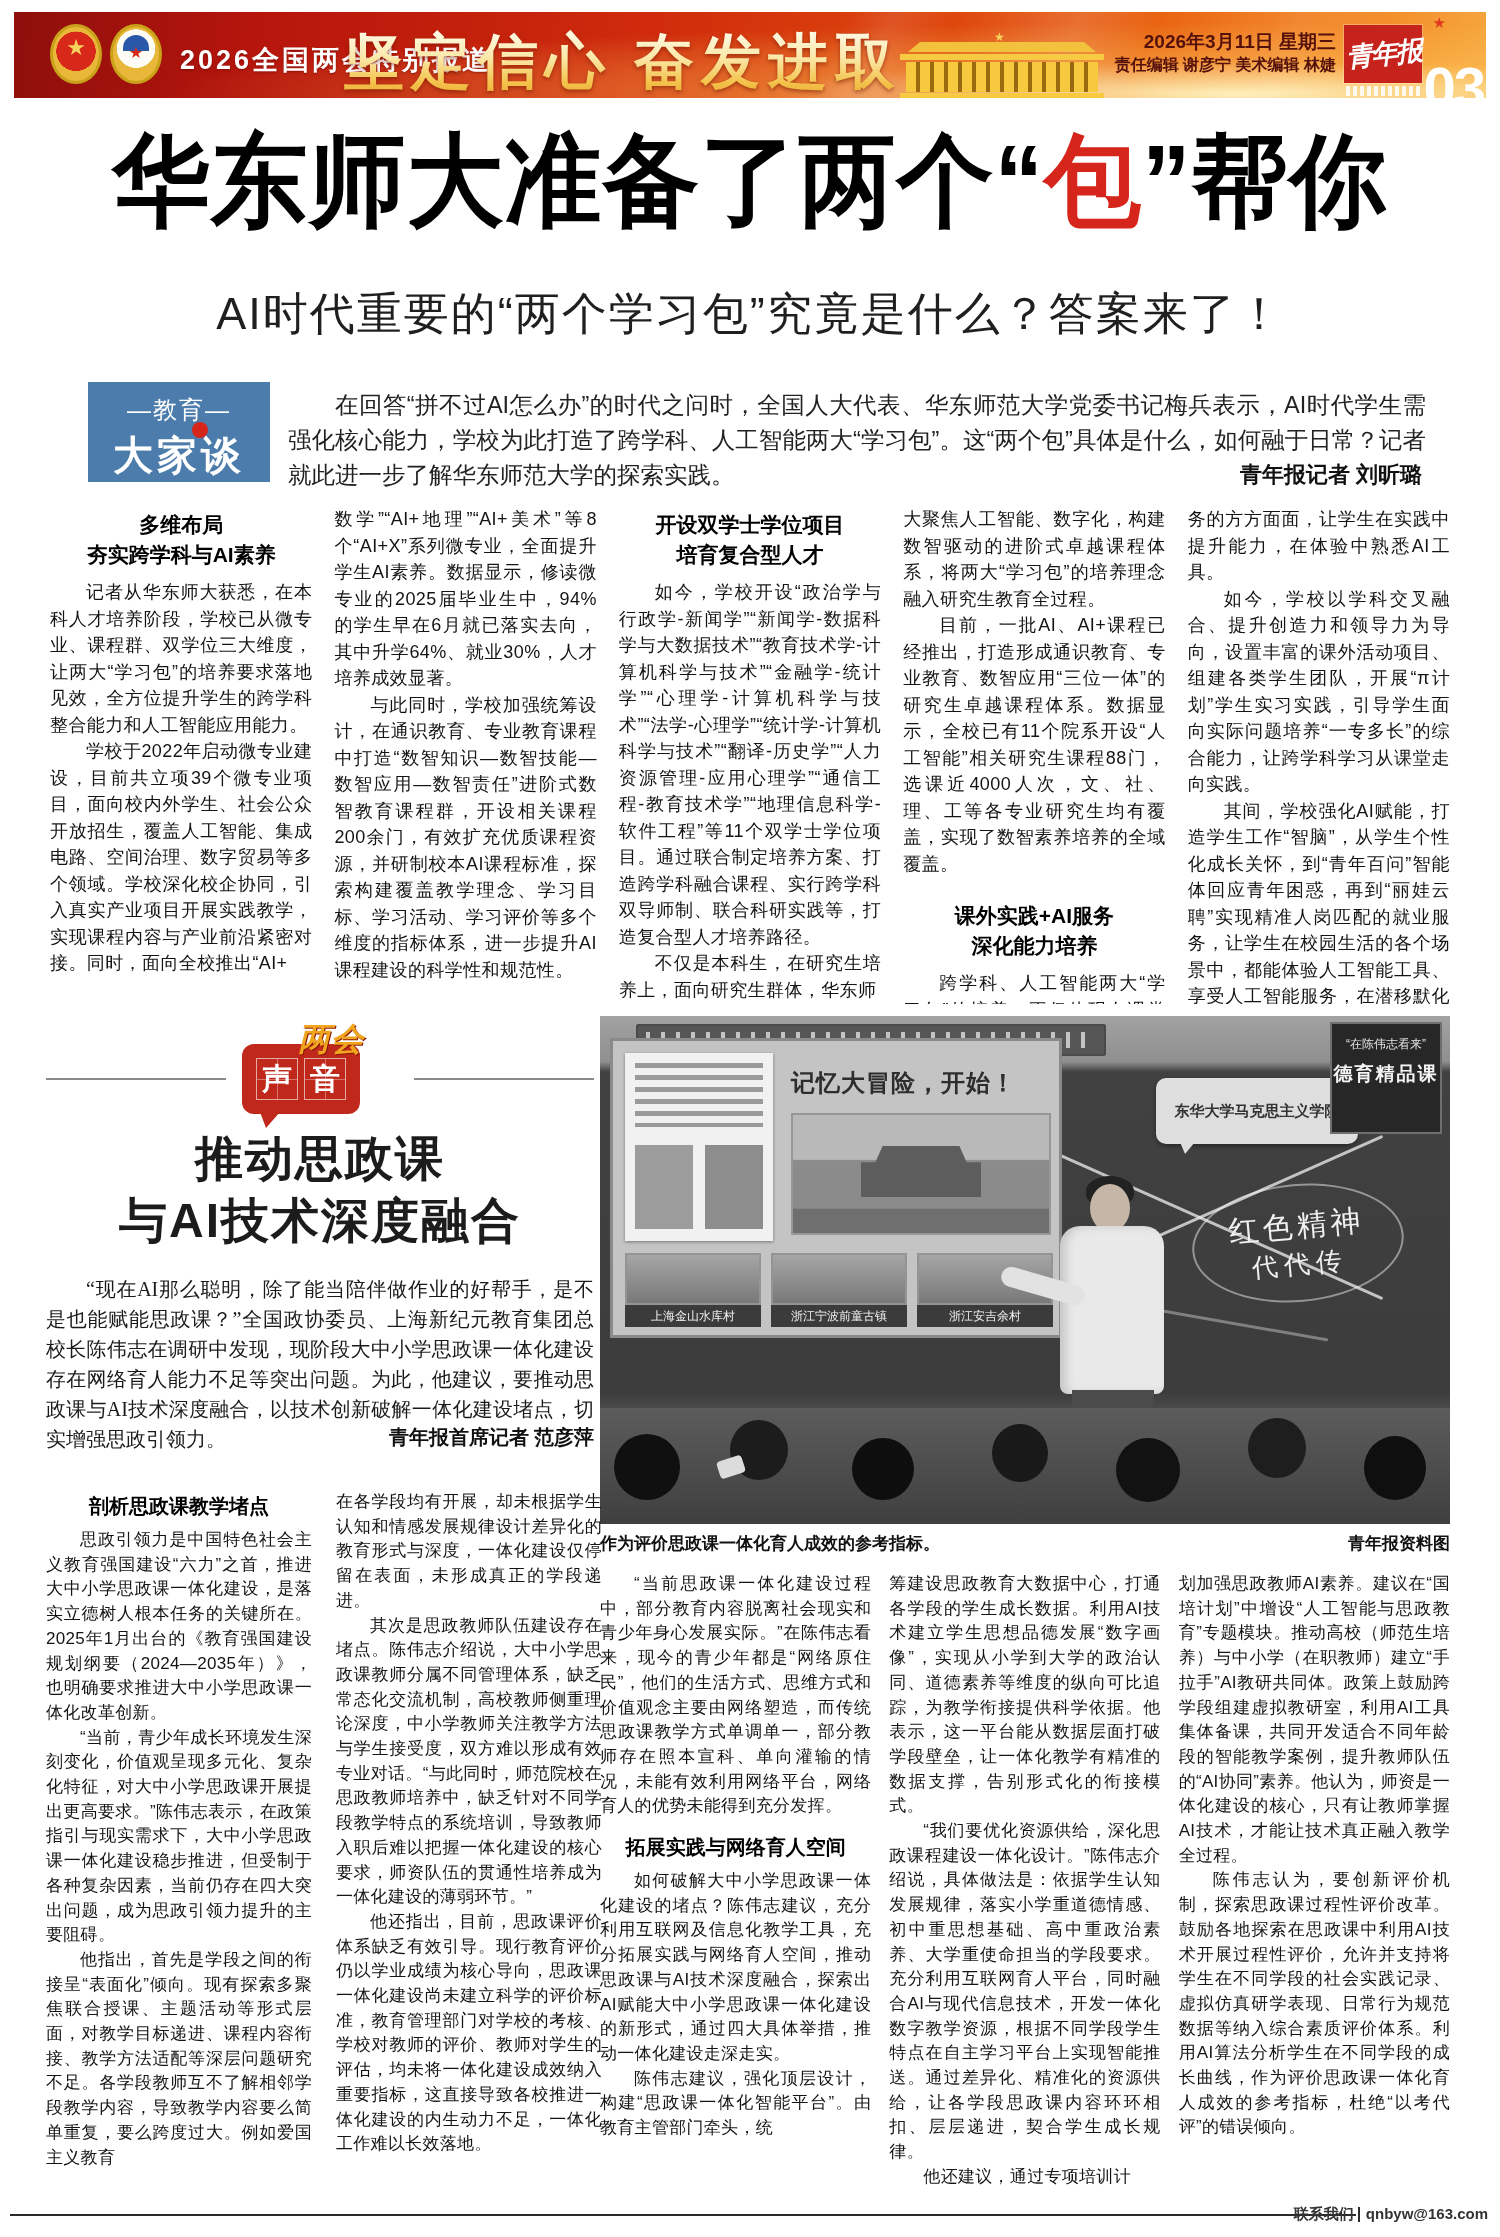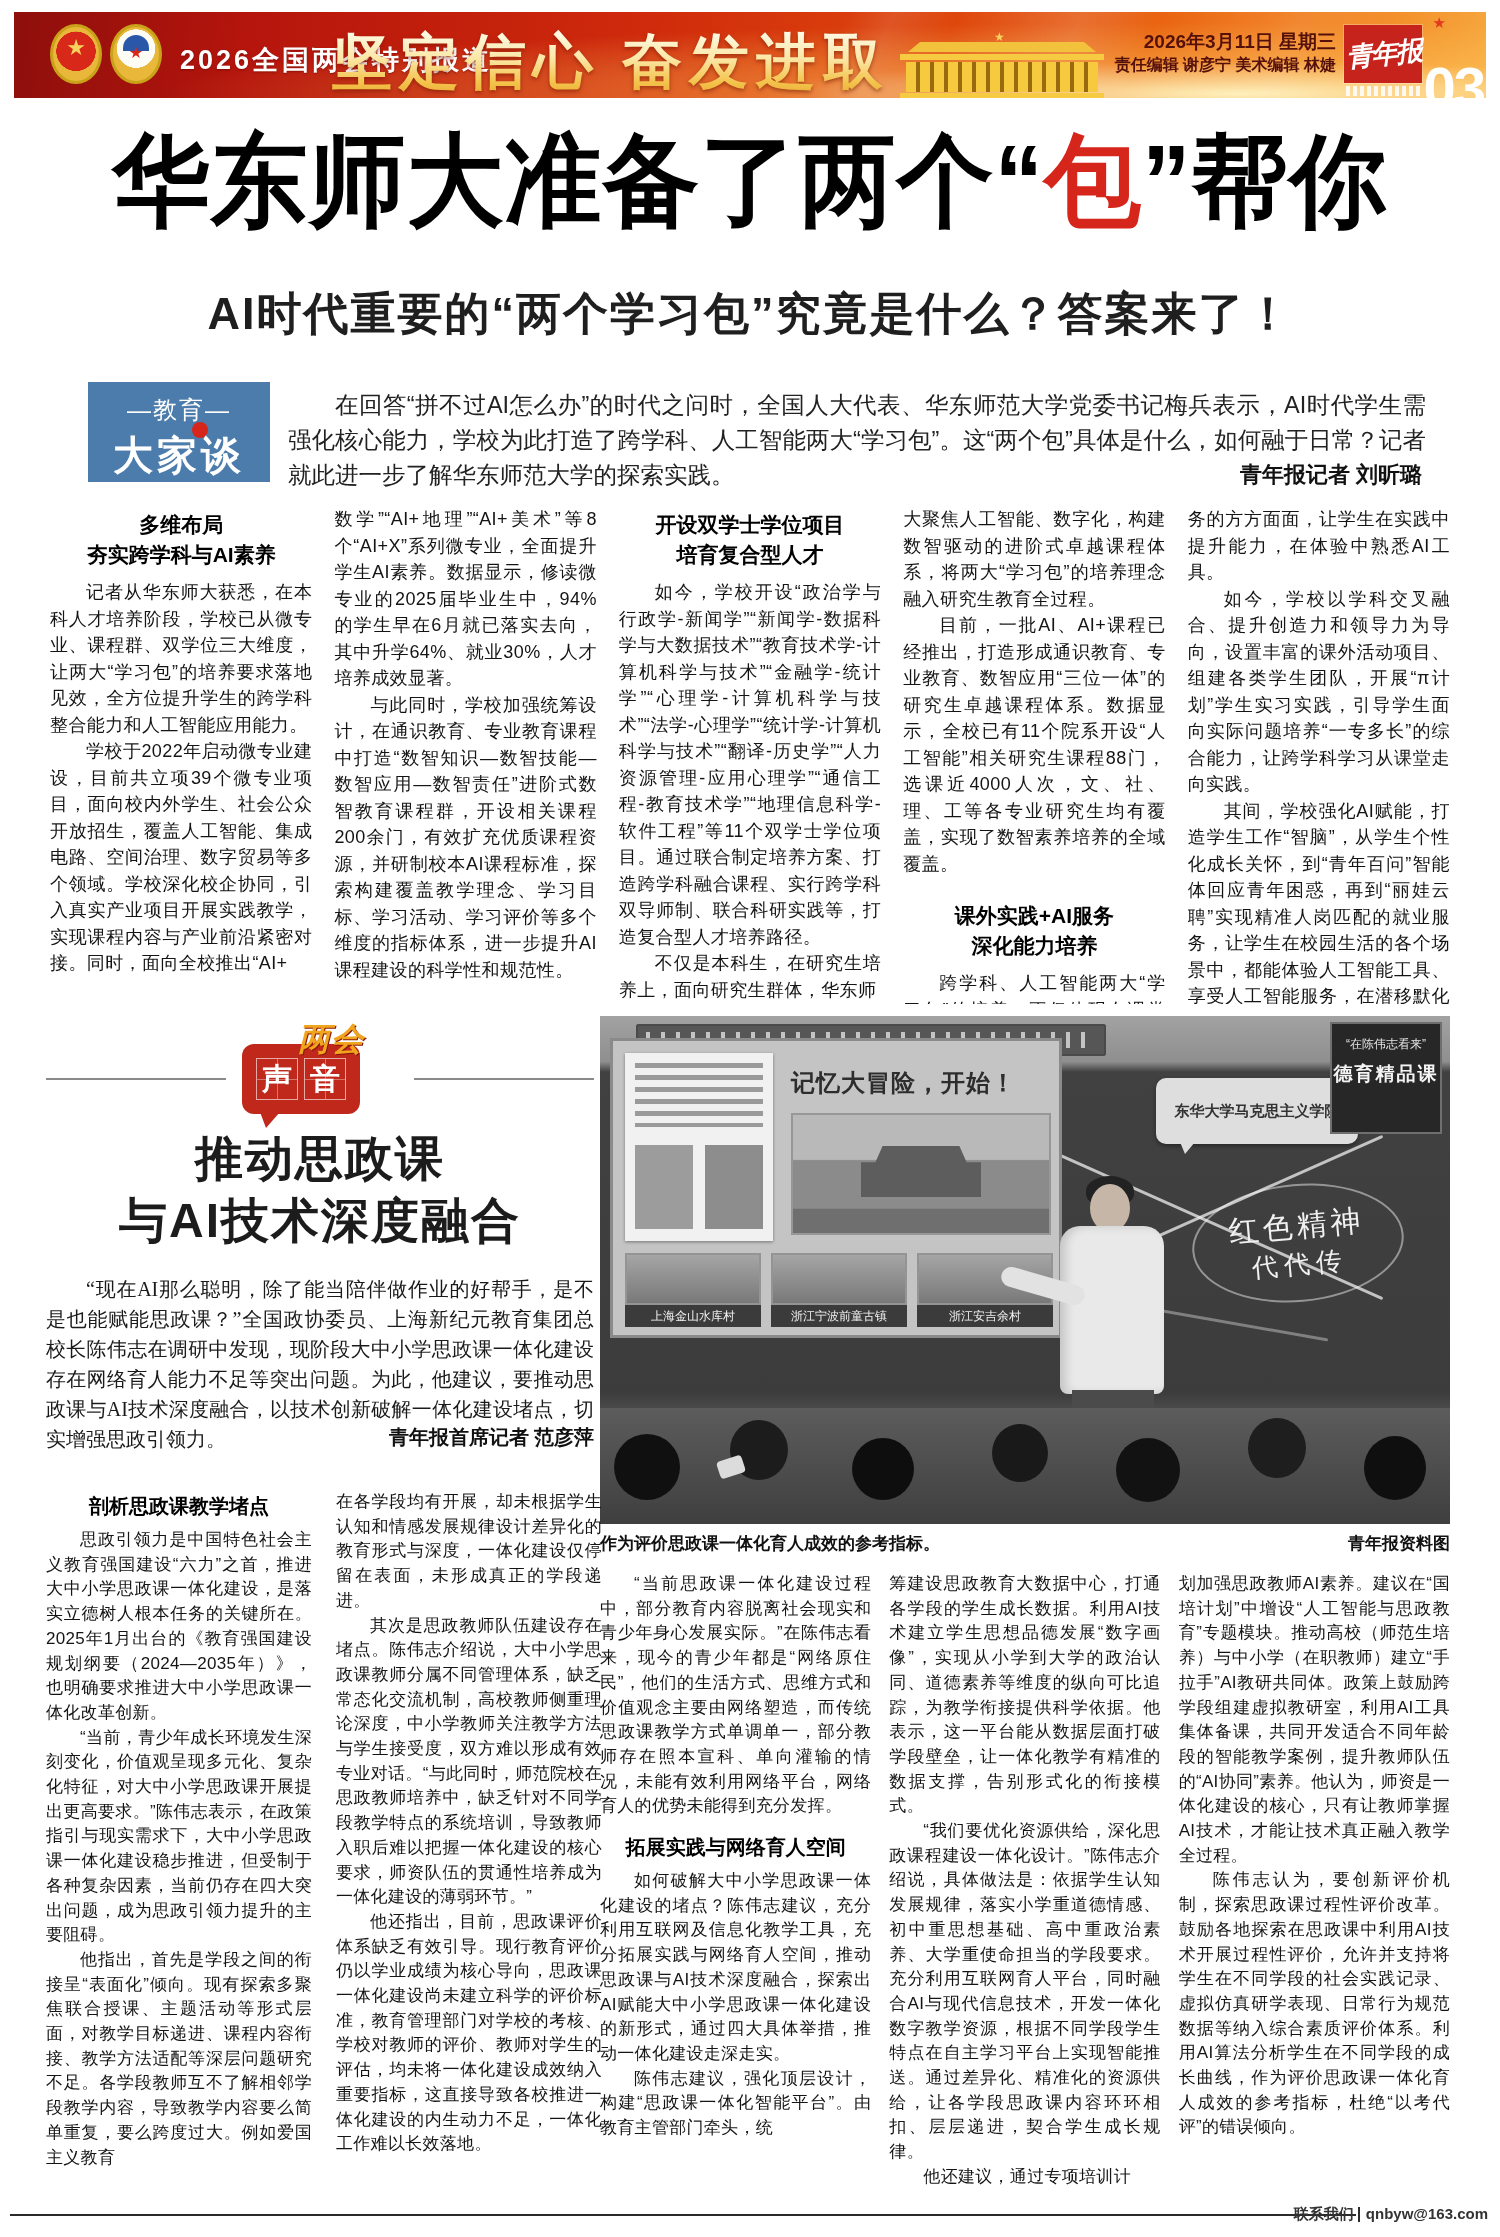--- a/index.html
+++ b/index.html
@@ -14,21 +14,21 @@
     background:radial-gradient(ellipse at 83% 95%, rgba(255,245,190,.95) 0%, rgba(255,200,90,.40) 28%, rgba(255,170,60,0) 62%); }
   .banner::after { content:""; position:absolute; inset:-20px;
     background:linear-gradient(115deg, transparent 55%, rgba(255,255,255,.10) 58%, transparent 62%, rgba(255,255,255,.14) 70%, transparent 75%, rgba(255,255,255,.10) 84%, transparent 90%); }
   .emb { position:absolute; top:12px; width:52px; height:60px; border-radius:50%; }
   .emb-national { left:36px; background:radial-gradient(circle at 50% 45%, #d8281a 0 52%, #e9b83a 53% 100%); border:3px solid #caa21a; }
   .emb-national .emb-star { position:absolute; left:0; right:0; top:8px; text-align:center; color:#f6d35c; font-size:22px; }
   .emb-cppcc { left:96px; background:radial-gradient(circle at 50% 40%, #fdfdf6 0 48%, #e9b83a 49% 100%); border:3px solid #caa21a; }
   .emb-cppcc .emb2-top { position:absolute; left:10px; top:8px; width:26px; height:16px; border-radius:13px 13px 0 0; background:#2b57a8; }
   .emb-cppcc .emb2-star { position:absolute; left:0; right:0; top:16px; text-align:center; color:#d8281a; font-size:16px; }
   .banner-tag { position:absolute; left:166px; top:30px; color:#fff; font-size:27px; font-weight:700; letter-spacing:3px; text-shadow:0 1px 2px rgba(90,0,0,.5); }
-  .banner-slogan { position:absolute; left:318px; top:10px; z-index:3; font-family:"Liberation Serif", serif; font-weight:900; font-size:60px; letter-spacing:7px; white-space:nowrap;
+  .banner-slogan { position:absolute; left:330px; top:10px; z-index:3; font-family:"Liberation Serif", serif; font-weight:900; font-size:60px; letter-spacing:7px; white-space:nowrap;
     background:linear-gradient(180deg,#fffdf2 5%,#fbe7a6 45%,#f3c24a 75%,#e8a22e 100%); -webkit-background-clip:text; background-clip:text; color:transparent;
     filter:drop-shadow(0 2px 2px rgba(110,20,0,.55)); }
   .hall { position:absolute; left:886px; bottom:0; width:204px; height:56px; z-index:2; }
   .hall-roof { position:absolute; left:8px; top:0; width:188px; height:0; border-bottom:10px solid #f3c23c; border-left:12px solid transparent; border-right:12px solid transparent; }
   .hall-band { position:absolute; left:0; top:12px; width:204px; height:6px; background:#f6cb42; }
   .hall-cols { position:absolute; left:6px; top:20px; width:192px; height:30px;
     background:repeating-linear-gradient(90deg,#f6c93f 0 10px,#9a6a0e 10px 14px); }
   .hall-base { position:absolute; left:0; top:51px; width:204px; height:5px; background:#f6cb42; }
   .hall-star { position:absolute; left:94px; top:-12px; color:#f6d35c; font-size:12px; }
   .banner-meta { position:absolute; right:150px; top:18px; text-align:right; color:#54100a; font-weight:700; line-height:23px; z-index:3; }
@@ -39,21 +39,21 @@
   .masthead span { color:#fff; font-family:"Liberation Serif", serif; font-style:italic; font-weight:700; font-size:27px; transform:rotate(-6deg); letter-spacing:-2px; }
   .masthead-sub { position:absolute; right:66px; top:74px; width:74px; height:10px; z-index:3;
     background:repeating-linear-gradient(90deg, rgba(255,255,255,.85) 0 4px, transparent 4px 7px); }
   .pagenum { position:absolute; right:2px; top:12px; color:#fff; font-size:58px; font-weight:700; z-index:3; letter-spacing:-2px;margin-top:30px; }
   .banner-star { position:absolute; right:40px; top:2px; color:#e23a20; font-size:15px; z-index:3; }
 
   
   .headline { position:absolute; left:0; top:116px; width:100%; text-align:center; font-weight:900;
     font-size:97px; line-height:130px; letter-spacing:1px; color:#000; white-space:nowrap; transform:scaleY(1.05); }
   .headline .red { color:#d6251a; }
-  .subhead { position:absolute; left:0; top:284px; width:100%; text-align:center; font-size:45px; font-weight:700; color:#1f1f1f; letter-spacing:2px; }
+  .subhead { position:absolute; left:0; top:284px; width:100%; text-align:center; font-size:45px; font-weight:400; color:#1f1f1f; letter-spacing:2px; }
 
   
   .lead-badge { position:absolute; left:88px; top:382px; width:182px; height:100px; background:#4b7cab; text-align:center; color:#fff; overflow:hidden; }
   .lead-badge .lb-dot { position:absolute; left:104px; top:40px; width:16px; height:16px; border-radius:50%; background:#d6251a; }
   .lead-badge .lb1 { position:relative; z-index:2; margin-top:12px; font-size:24px; letter-spacing:2px; }
   .lead-badge .lb2 { position:relative; z-index:2; font-size:40px; font-weight:700; letter-spacing:4px; margin-top:2px; }
   .lead-text { position:absolute; left:288px; top:388px; width:1138px; font-size:23.5px; line-height:35px; text-align:justify; text-indent:2em; color:#222; }
   .lead-byline { position:absolute; right:78px; top:460px; font-size:22px; font-weight:700; color:#111; }
 
   

